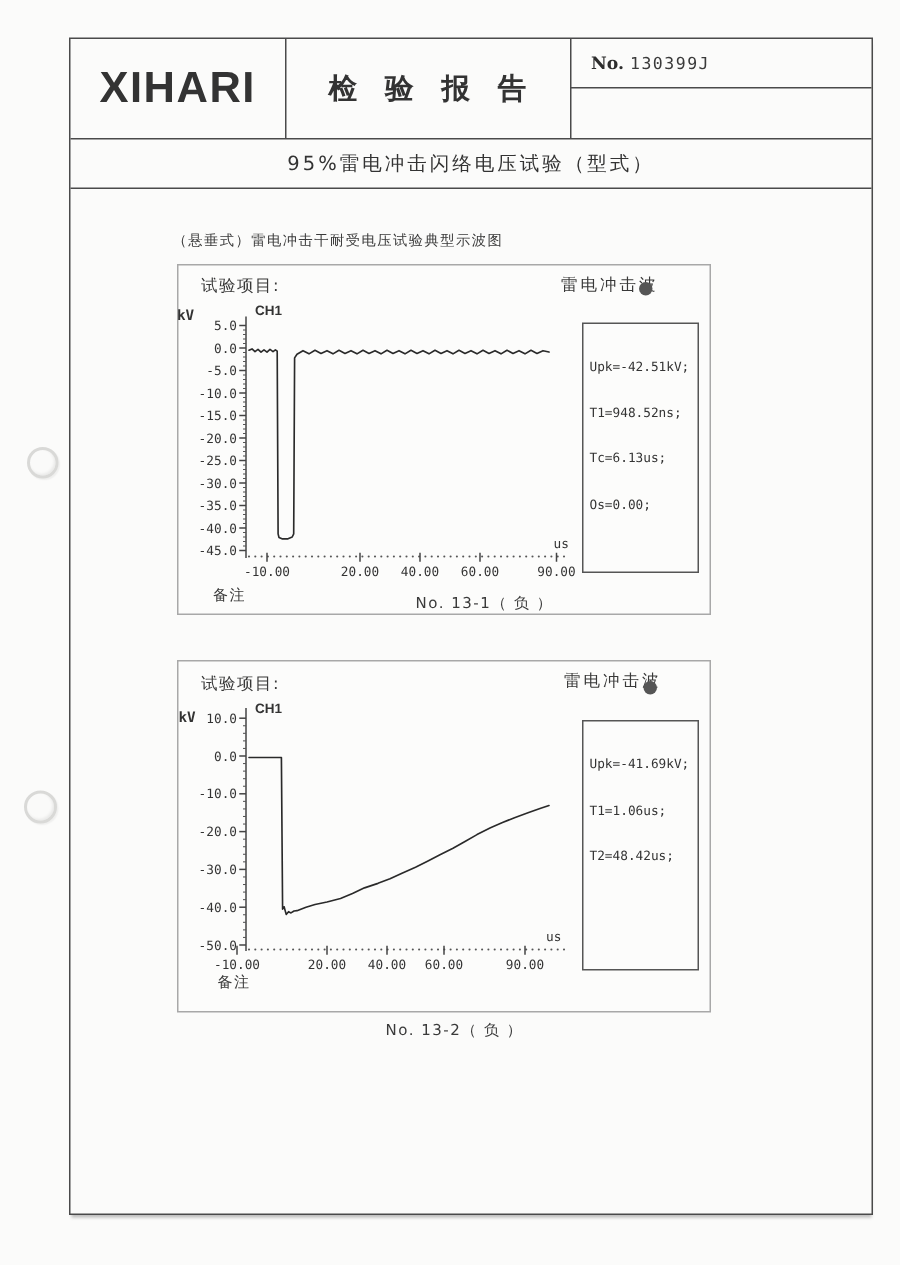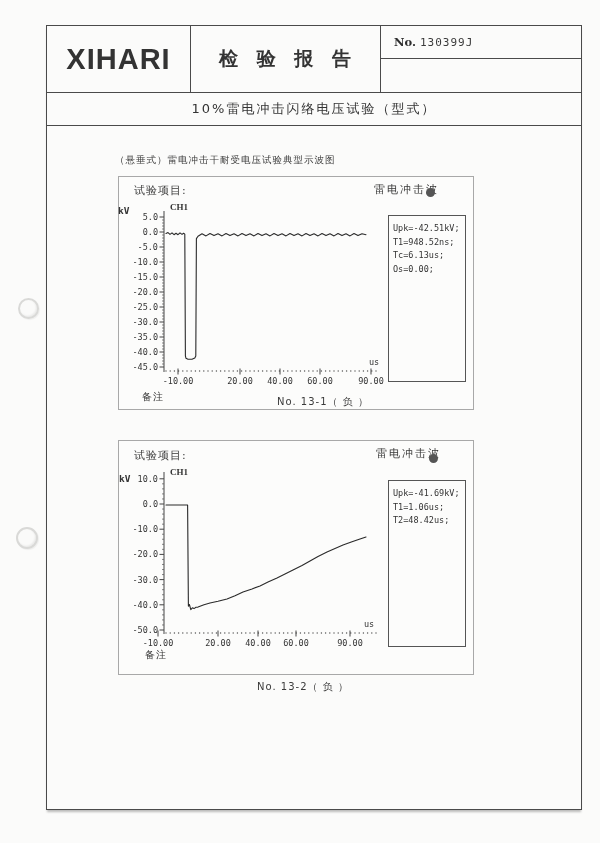--- a/index.html
+++ b/index.html
@@ -38,25 +38,25 @@
   .subtitle{left:68px;top:128px;font-size:9.5px;letter-spacing:1px;color:#3a3a3a;}
 
   
   .panel{border:1px solid #a8a8a8;background:#fcfcfb;}
   .panel1{left:118px;top:176px;width:354px;height:232px;}
   .panel2{left:118px;top:440px;width:354px;height:233px;}
   .p-label-left{font-size:11px;letter-spacing:1px;color:#383838;}
   .p-label-right{font-size:11px;letter-spacing:2px;color:#383838;margin-left:46px;}
   .indicator{width:9px;height:9px;border-radius:50%;background:#555;}
   .kv-label{font-family:"DejaVu Sans Mono", monospace;font-weight:700;font-size:9.5px;color:#333;}
-  .ch-label{font-family:Liberation Serif, serif;font-weight:700;font-size:9px;color:#333;}
+  .ch-label{font-family:Liberation Sans, sans-serif;font-weight:700;font-size:9px;color:#333;}
   .readout{border:1px solid #555;width:78px;height:167px;box-sizing:border-box;
     padding:6px 0 0 4px;background:#fcfcfb;}
   .readout div{font-family:"DejaVu Sans Mono", monospace;font-size:8.5px;line-height:13.5px;
-    color:#333;white-space:nowrap;}
+    color:#333;white-space:nowrap;margin-top:17px;}
   .remark{font-size:10px;letter-spacing:1px;color:#383838;}
   .caption{left:46px;width:514px;text-align:center;font-size:10px;letter-spacing:1px;color:#3a3a3a;}
   svg{position:absolute;overflow:visible;}
   svg text{font-family:"DejaVu Sans Mono", monospace;font-size:8.5px;fill:#333;}
 
   
   .hole{border-radius:50%;background:#fafaf9;border:2.5px solid #d9d9d7;
     box-shadow:inset -1px -1px 2px rgba(0,0,0,.07), 1px 1px 1px rgba(0,0,0,.05);}
   .hole1{left:18px;top:298px;width:17px;height:17px;}
   .hole2{left:16px;top:527px;width:18px;height:18px;}
@@ -71,21 +71,21 @@
     </div>
     <div class="abs cell-logo">
       <span class="logo-text">XIHARI</span>
     </div>
     <div class="abs cell-no">
       <span class="no-label">No.</span>
       <span class="no-value">130399J</span>
     </div>
   </div>
   <div class="abs title-row">
-    <span class="section-title">10%雷电冲击闪络电压试验（型式）</span>
+    <span class="section-title">95%雷电冲击闪络电压试验（型式）</span>
   </div>
   <div class="abs subtitle">（悬垂式）雷电冲击干耐受电压试验典型示波图</div>
 </div>
 
 <div class="abs hole hole1"></div>
 <div class="abs hole hole2"></div>
 
 <div class="abs panel panel1"></div>
 <div class="abs p-label-left" style="left:134px;top:183px;">试验项目:</div>
 <div class="abs p-label-right" style="left:328px;top:182px;">雷电冲击波</div>

